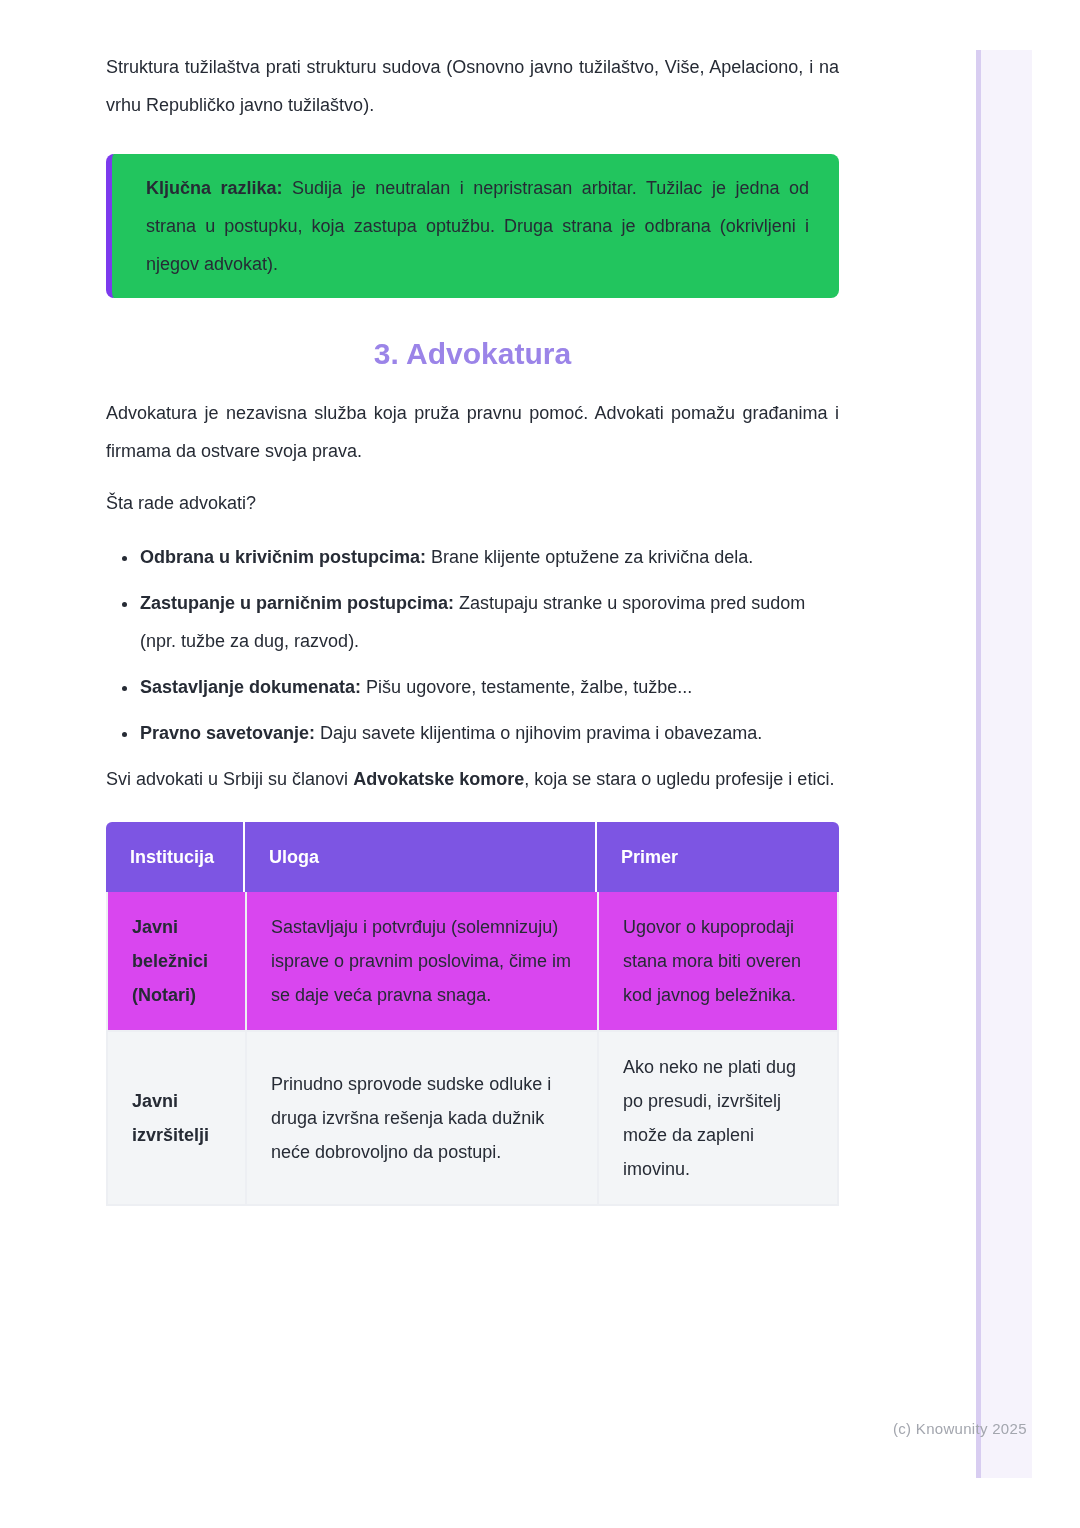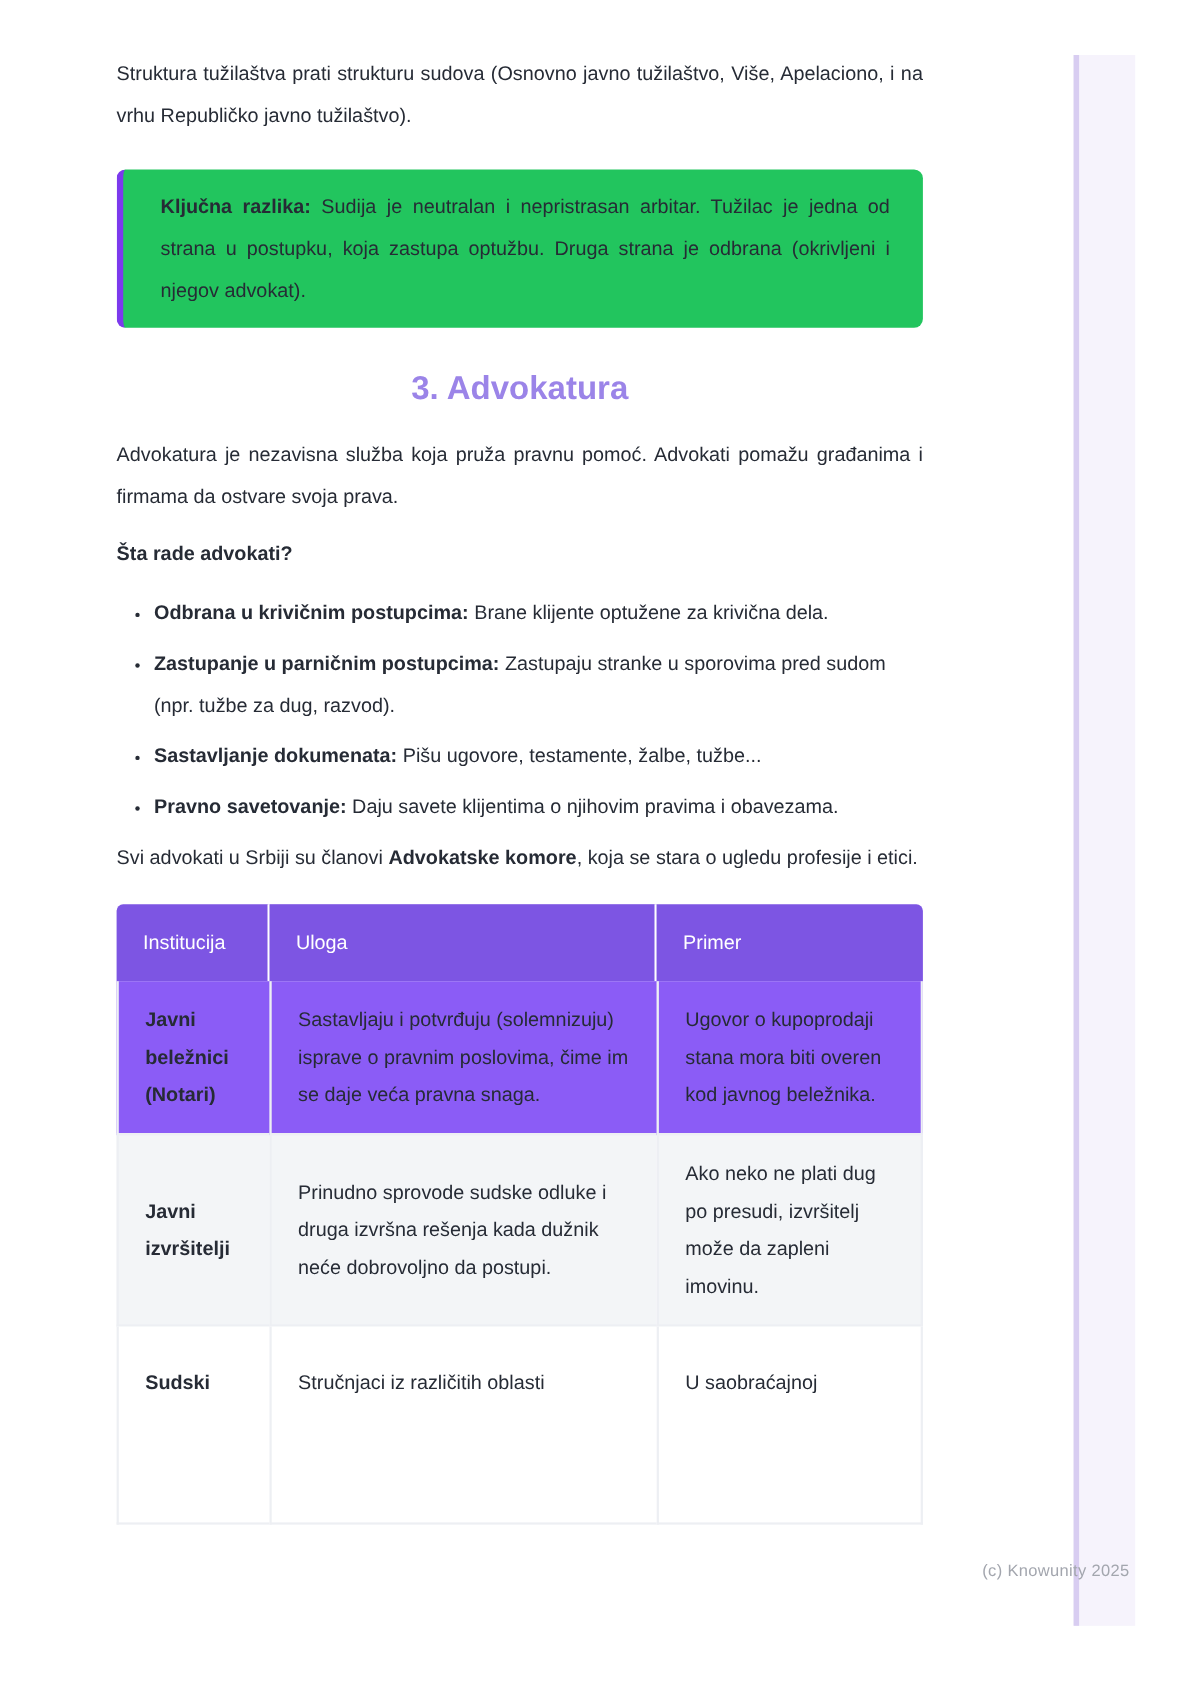--- a/index.html
+++ b/index.html
@@ -47,21 +47,21 @@
     font-weight: 700;
     color: #9b84e8;
   }
   .h2-advokatura { margin-top: 38px; text-align: center; }
   .h2-organi { margin-top: 24px; }
   .para-advokatura { margin-top: 22px; }
   .subheading {
     margin-top: 14px;
     font-size: 18px;
     line-height: 38px;
-    font-weight: 700;
+    font-weight: 400;
   }
   ul.bullets {
     margin-top: 16px;
     padding-left: 32px;
     list-style: disc;
   }
   ul.bullets li {
     font-size: 18px;
     line-height: 38px;
     margin-bottom: 8px;
@@ -78,39 +78,39 @@
     table-layout: fixed;
   }
   table.organi col.c1 { width: 139px; }
   table.organi col.c2 { width: 352px; }
   table.organi col.c3 { width: 242px; }
   table.organi th {
     height: 70px;
     background: #7d55e3;
     color: #ffffff;
     font-size: 18px;
-    font-weight: 400;
+    font-weight: 700;
     text-align: left;
     padding: 12px 24px;
     vertical-align: middle;
     border-right: 2px solid #ffffff;
   }
   table.organi th:last-child { border-right: none; }
   table.organi th:first-child { border-top-left-radius: 6px; }
   table.organi th:last-child { border-top-right-radius: 6px; }
   table.organi td {
     font-size: 18px;
     line-height: 34px;
     padding: 18px 24px;
     vertical-align: middle;
     border-left: 2px solid #edeff3;
     border-bottom: 2px solid #edeff3;
   }
   table.organi td:last-child { border-right: 2px solid #edeff3; }
-  table.organi tr.row-a td { background: #8b5cf6; margin-top: 16px; }
+  table.organi tr.row-a td { background: #d946ef; margin-top: 16px; }
   table.organi tr.row-b td { background: #f3f5f7; }
   table.organi tr.row-cut td {
     background: #ffffff;
     padding-top: 34px;
     padding-bottom: 110px;
     vertical-align: top;
   }
   table.organi td.inst { font-weight: 700; }
   .footer {
     position: absolute;
@@ -169,23 +169,18 @@
       <tr class="row-a">
         <td class="inst">Javni beležnici (Notari)</td>
         <td>Sastavljaju i potvrđuju (solemnizuju) isprave o pravnim poslovima, čime im se daje veća pravna snaga.</td>
         <td>Ugovor o kupoprodaji stana mora biti overen kod javnog beležnika.</td>
       </tr>
       <tr class="row-b">
         <td class="inst">Javni izvršitelji</td>
         <td>Prinudno sprovode sudske odluke i druga izvršna rešenja kada dužnik neće dobrovoljno da postupi.</td>
         <td>Ako neko ne plati dug po presudi, izvršitelj može da zapleni imovinu.</td>
       </tr>
-      <tr class="row-cut">
-        <td class="inst">Sudski</td>
-        <td>Stručnjaci iz različitih oblasti</td>
-        <td>U saobraćajnoj</td>
-      </tr>
     </tbody>
   </table>
 
 </main>
 
 <div class="footer">(c) Knowunity 2025</div>
 
 </body></html>

